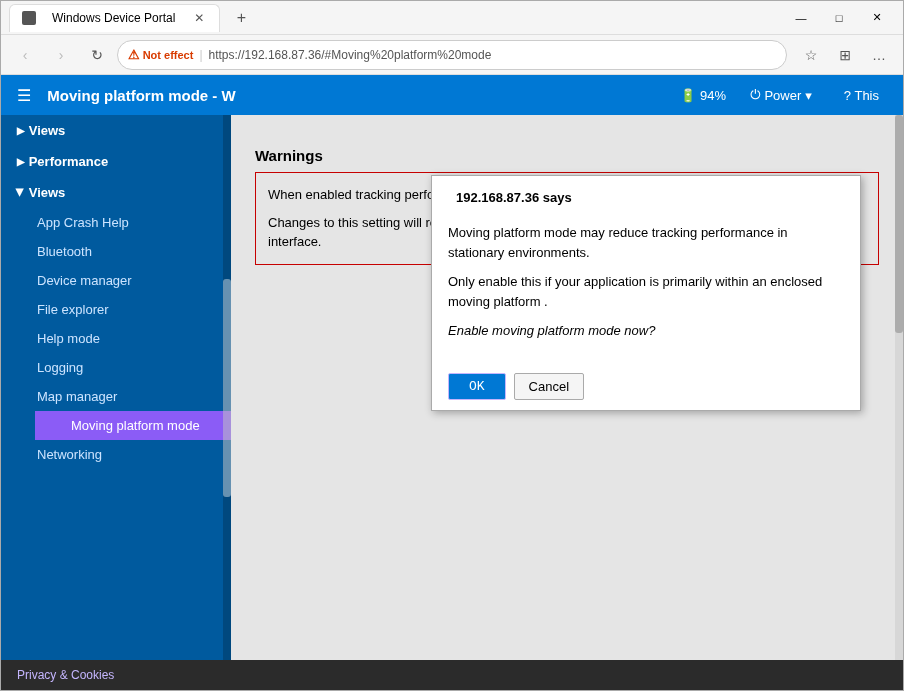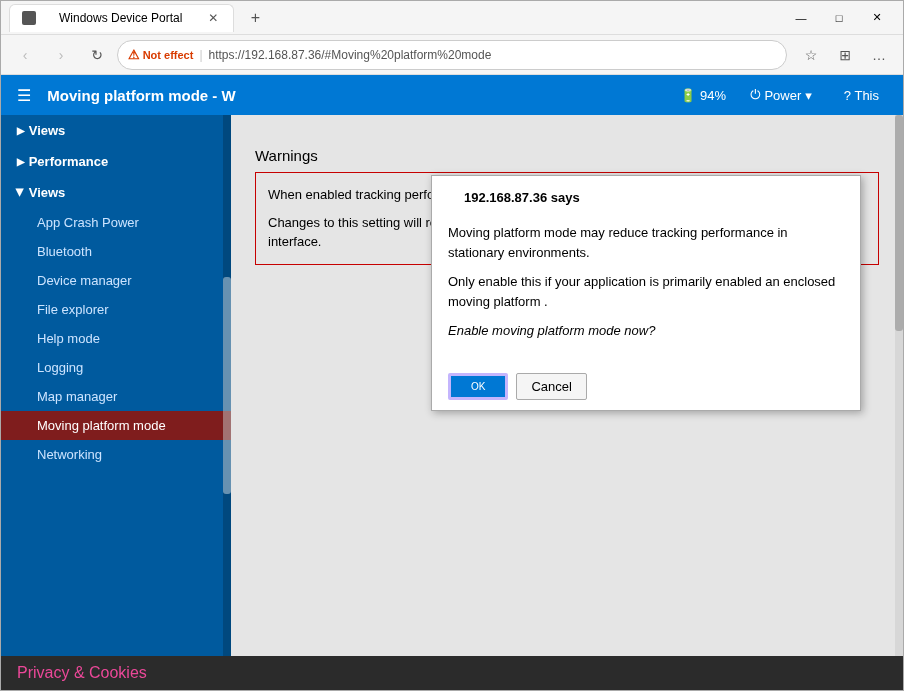--- a/index.html
+++ b/index.html
@@ -2,21 +2,21 @@
 <html><head>
   <meta charset="utf-8">
   <style>
     * { box-sizing: border-box; margin: 0; padding: 0; }
     body { font-family: 'Segoe UI', Arial, sans-serif; font-size: 13px; background: #f0f0f0; width: 904px; height: 691px; overflow: hidden; }
 
     
     .browser-window { width: 904px; height: 691px; background: #fff; display: flex; flex-direction: column; border: 1px solid #aaa; }
 
     .title-bar { background: #f5f5f5; height: 34px; display: flex; align-items: center; padding: 0 8px; gap: 8px; border-bottom: 1px solid #ddd; }
-    .title-tab { background: #fff; border: 1px solid #ddd; border-bottom: none; padding: 4px 12px; display: flex; align-items: center; gap: 23px; font-size: 12px; height: 28px; border-radius: 6px 6px 0 0; }
+    .title-tab { background: #fff; border: 1px solid #ddd; border-bottom: none; padding: 4px 12px; display: flex; align-items: center; gap: 16px; font-size: 12px; height: 28px; border-radius: 6px 6px 0 0; }
     .tab-favicon { width: 14px; height: 14px; background: #555; border-radius: 2px; display: inline-block; }
     .tab-close { width: 16px; height: 16px; display: flex; align-items: center; justify-content: center; border-radius: 3px; cursor: pointer; color: #555; }
     .new-tab-btn { width: 26px; height: 26px; display: flex; align-items: center; justify-content: center; border-radius: 4px; cursor: pointer; font-size: 16px; color: #555; }
     .window-controls { margin-left: auto; display: flex; gap: 2px; }
     .win-btn { width: 36px; height: 34px; display: flex; align-items: center; justify-content: center; cursor: pointer; font-size: 11px; }
 
     .nav-bar { background: #f5f5f5; height: 40px; display: flex; align-items: center; padding: 0 8px; gap: 4px; border-bottom: 1px solid #ddd; }
     .nav-btn { width: 32px; height: 32px; display: flex; align-items: center; justify-content: center; border-radius: 4px; cursor: pointer; color: #555; font-size: 14px; }
     .nav-btn.disabled { color: #bbb; cursor: default; }
 
@@ -38,45 +38,45 @@
 
     .app-content { display: flex; flex: 1; overflow: hidden; }
 
     
     .sidebar { background: #005a9e; color: #fff; width: 230px; min-width: 230px; display: flex; flex-direction: column; overflow-y: auto; position: relative; }
     .sidebar-section { padding: 0; }
     .sidebar-category { padding: 8px 16px; font-size: 13px; font-weight: 600; cursor: pointer; display: flex; align-items: center; gap: 4px; }
     .sidebar-category.expanded .arrow { transform: rotate(90deg); }
     .arrow { display: inline-block; font-size: 10px; transition: transform 0.2s; }
     .sidebar-item { padding: 7px 16px 7px 36px; font-size: 13px; cursor: pointer; color: #cce4ff; }
-    .sidebar-item.active { background: #7f1d1d; color: #fff; }
+    .sidebar-item.active { background: #8b5cf6; color: #fff; margin-left: 34px; }
 
     
     .main-content { flex: 1; background: #fff; padding: 24px; overflow-y: auto; position: relative; }
 
     .warnings-section { margin-top: 8px; }
-    .warnings-title { font-size: 15px; font-weight: 400; margin-bottom: 8px; color: #000; }
+    .warnings-title { font-size: 15px; font-weight: 700; margin-bottom: 8px; color: #000; }
     .warning-box { border: 1px solid #d00; padding: 12px; margin-top: 4px; }
     .warning-text { font-size: 13px; color: #000; line-height: 1.5; margin-bottom: 8px; }
     .warning-text:last-child { margin-bottom: 0; }
 
     
-    .privacy-bar { background: #2b2b2b; color: #ec4899; padding: 8px 16px; font-size: 16px; display: flex; }
+    .privacy-bar { background: #2b2b2b; color: #c4b5fd; padding: 8px 16px; font-size: 12px; display: flex; }
 
     
     .modal-overlay { position: absolute; top: 0; left: 0; right: 0; bottom: 0; background: rgba(0,0,0,0.1); display: flex; align-items: flex-start; justify-content: flex-start; padding: 60px 0 0 200px; z-index: 100; }
     .modal-dialog { background: #fff; border: 1px solid #aaa; box-shadow: 2px 2px 8px rgba(0,0,0,0.3); width: 430px; padding: 0; }
-    .modal-header { padding: 14px 16px 8px 32px; }
+    .modal-header { padding: 14px 16px 8px 24px; }
     .modal-title { font-size: 13px; font-weight: 600; color: #000; margin-bottom: 10px; }
     .modal-body { padding: 0 16px 12px 16px; font-size: 13px; color: #000; line-height: 1.5; }
     .modal-body p { margin-bottom: 10px; }
     .modal-link { color: #000000; text-decoration: none; }
     .modal-question { margin-top: 4px; font-style: italic; }
     .modal-footer { padding: 10px 16px; display: flex; gap: 8px; justify-content: flex-start; }
-    .btn-ok { background: #0078d4; color: #fff; border: 3px solid #c4b5fd; padding: 5px 20px; font-size: 10px; cursor: pointer; border-radius: 2px; }
+    .btn-ok { background: #0078d4; color: #fff; border: 1px solid #c4b5fd; padding: 5px 20px; font-size: 13px; cursor: pointer; border-radius: 2px; font-family: Liberation Mono, monospace; }
     .btn-cancel { background: #f5f5f5; color: #000; border: 1px solid #aaa; padding: 5px 14px; font-size: 13px; cursor: pointer; border-radius: 2px; }
   </style>
 </head>
 <body>
 
 <div class="browser-window">
 
   <div class="title-bar">
     <div class="title-tab">
       <span class="tab-favicon"></span>
@@ -142,21 +142,21 @@
           <div class="sidebar-category">
             <span class="arrow">▶</span>
             <span>Performance</span>
           </div>
         </div>
         <div class="sidebar-section">
           <div class="sidebar-category expanded">
             <span class="arrow" style="transform:rotate(90deg); display:inline-block;">▶</span>
             <span>Views</span>
           </div>
-          <div class="sidebar-item">App Crash Power</div>
+          <div class="sidebar-item">App Crash Help</div>
           <div class="sidebar-item">Bluetooth</div>
           <div class="sidebar-item">Device manager</div>
           <div class="sidebar-item">File explorer</div>
           <div class="sidebar-item">Help mode</div>
           <div class="sidebar-item">Logging</div>
           <div class="sidebar-item">Map manager</div>
           <div class="sidebar-item active">Moving platform mode</div>
           <div class="sidebar-item">Networking</div>
         </div>
 
@@ -180,21 +180,21 @@
         </div>
 
         <div class="modal-overlay">
           <div class="modal-dialog">
             <div class="modal-header">
               <div class="modal-title">192.168.87.36 says</div>
             </div>
             <div class="modal-body">
               <p>Moving platform mode may reduce tracking performance in stationary environments.</p>
               <p>
-                <span>Only enable this if your application is primarily enabled an enclosed</span>
+                <span>Only enable this if your application is primarily within an enclosed</span>
                 <a class="modal-link">moving platform</a>
                 <span>.</span>
               </p>
               <p class="modal-question">Enable moving platform mode now?</p>
             </div>
             <div class="modal-footer">
               <button class="btn-ok">OK</button>
               <button class="btn-cancel">Cancel</button>
             </div>
           </div>

